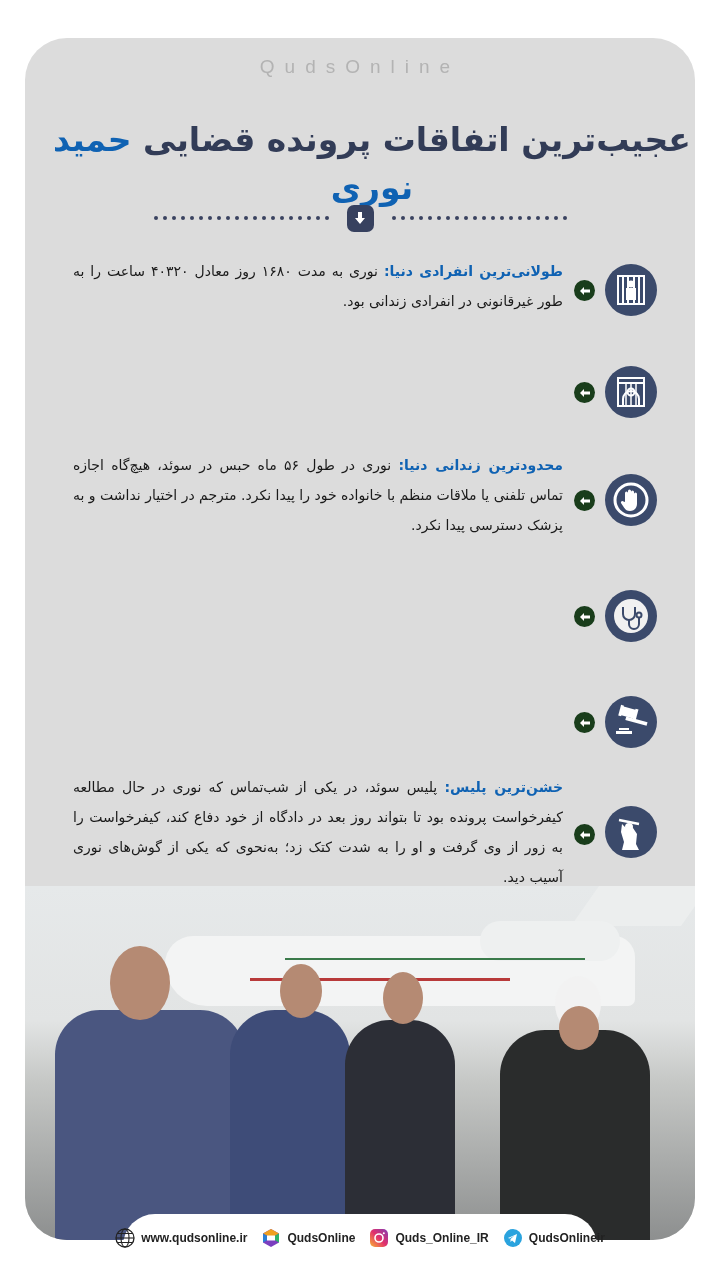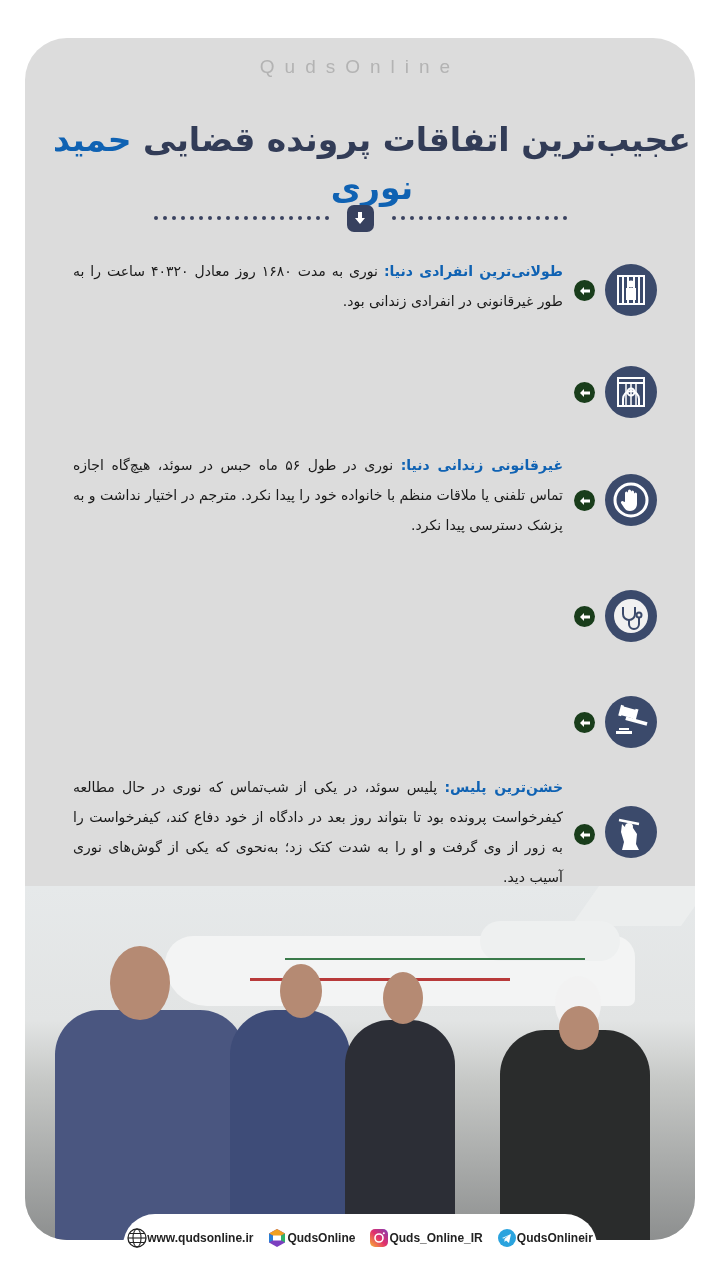--- a/index.html
+++ b/index.html
@@ -78,21 +78,21 @@
   }
   .photo .head {
     position: absolute; border-radius: 50%; background: #b58a73;
   }
 
   .footer {
     position: absolute; left: 123px; top: 1214px; width: 474px; height: 66px;
     background: #ffffff; border-radius: 32px 32px 0 0;
     display: flex; align-items: flex-start; justify-content: center; gap: 14px; padding-top: 14px;
   }
-  .footer .link { display: flex; align-items: center; }
+  .footer .link { display: flex; align-items: center; gap: 6px; }
   .footer .link span.t {
     font-family: "Liberation Sans", sans-serif; font-weight: bold; font-size: 12px; color: #222;
   }
   .ico { width: 20px; height: 20px; display: block; }
 </style>
 </head>
 <body>
 
 <div class="card">
   <div class="brand">QudsOnline</div>
@@ -206,21 +206,21 @@
           <circle cx="19" cy="19" r="16" fill="none" stroke="#fff" stroke-width="3"></circle>
           <path d="M13 21v-9a1.5 1.5 0 0 1 3 0v6-8a1.5 1.5 0 0 1 3 0v8-7a1.5 1.5 0 0 1 3 0v7-5a1.5 1.5 0 0 1 3 0v10c0 4-3 7-7 7s-5-2-7-5l-2-3a1.5 1.5 0 0 1 2.5-1.5z" fill="#fff"></path>
         </svg>
     </div>
     <div class="arrow" style="top:40px;">
       <svg width="12" height="10" viewBox="0 0 12 10">
           <path d="M1 5l4-4v2.5h6v3H5V9z" fill="#fff"></path>
         </svg>
     </div>
     <div class="text" style="top:0;">
-      <span class="lead">غیرقانونی زندانی دنیا:</span>
+      <span class="lead">محدودترین زندانی دنیا:</span>
       <span>نوری در طول ۵۶ ماه حبس در سوئد، هیچ‌گاه اجازه تماس تلفنی یا ملاقات منظم با خانواده خود را پیدا نکرد. مترجم در اختیار نداشت و به پزشک دسترسی پیدا نکرد.</span>
     </div>
   </div>
 
   <div class="item" style="top:528px;height:100px;">
     <div class="icon-circle" style="top:24px;">
       <svg width="40" height="40" viewBox="0 0 40 40">
           <circle cx="20" cy="20" r="17" fill="#f1f1f1"></circle>
           <path d="M12 11v7a6 6 0 0 0 12 0v-7" fill="none" stroke="#3b4a6b" stroke-width="2"></path>
           <path d="M18 24v4a5 5 0 0 0 10 0v-7" fill="none" stroke="#3b4a6b" stroke-width="2"></path>

